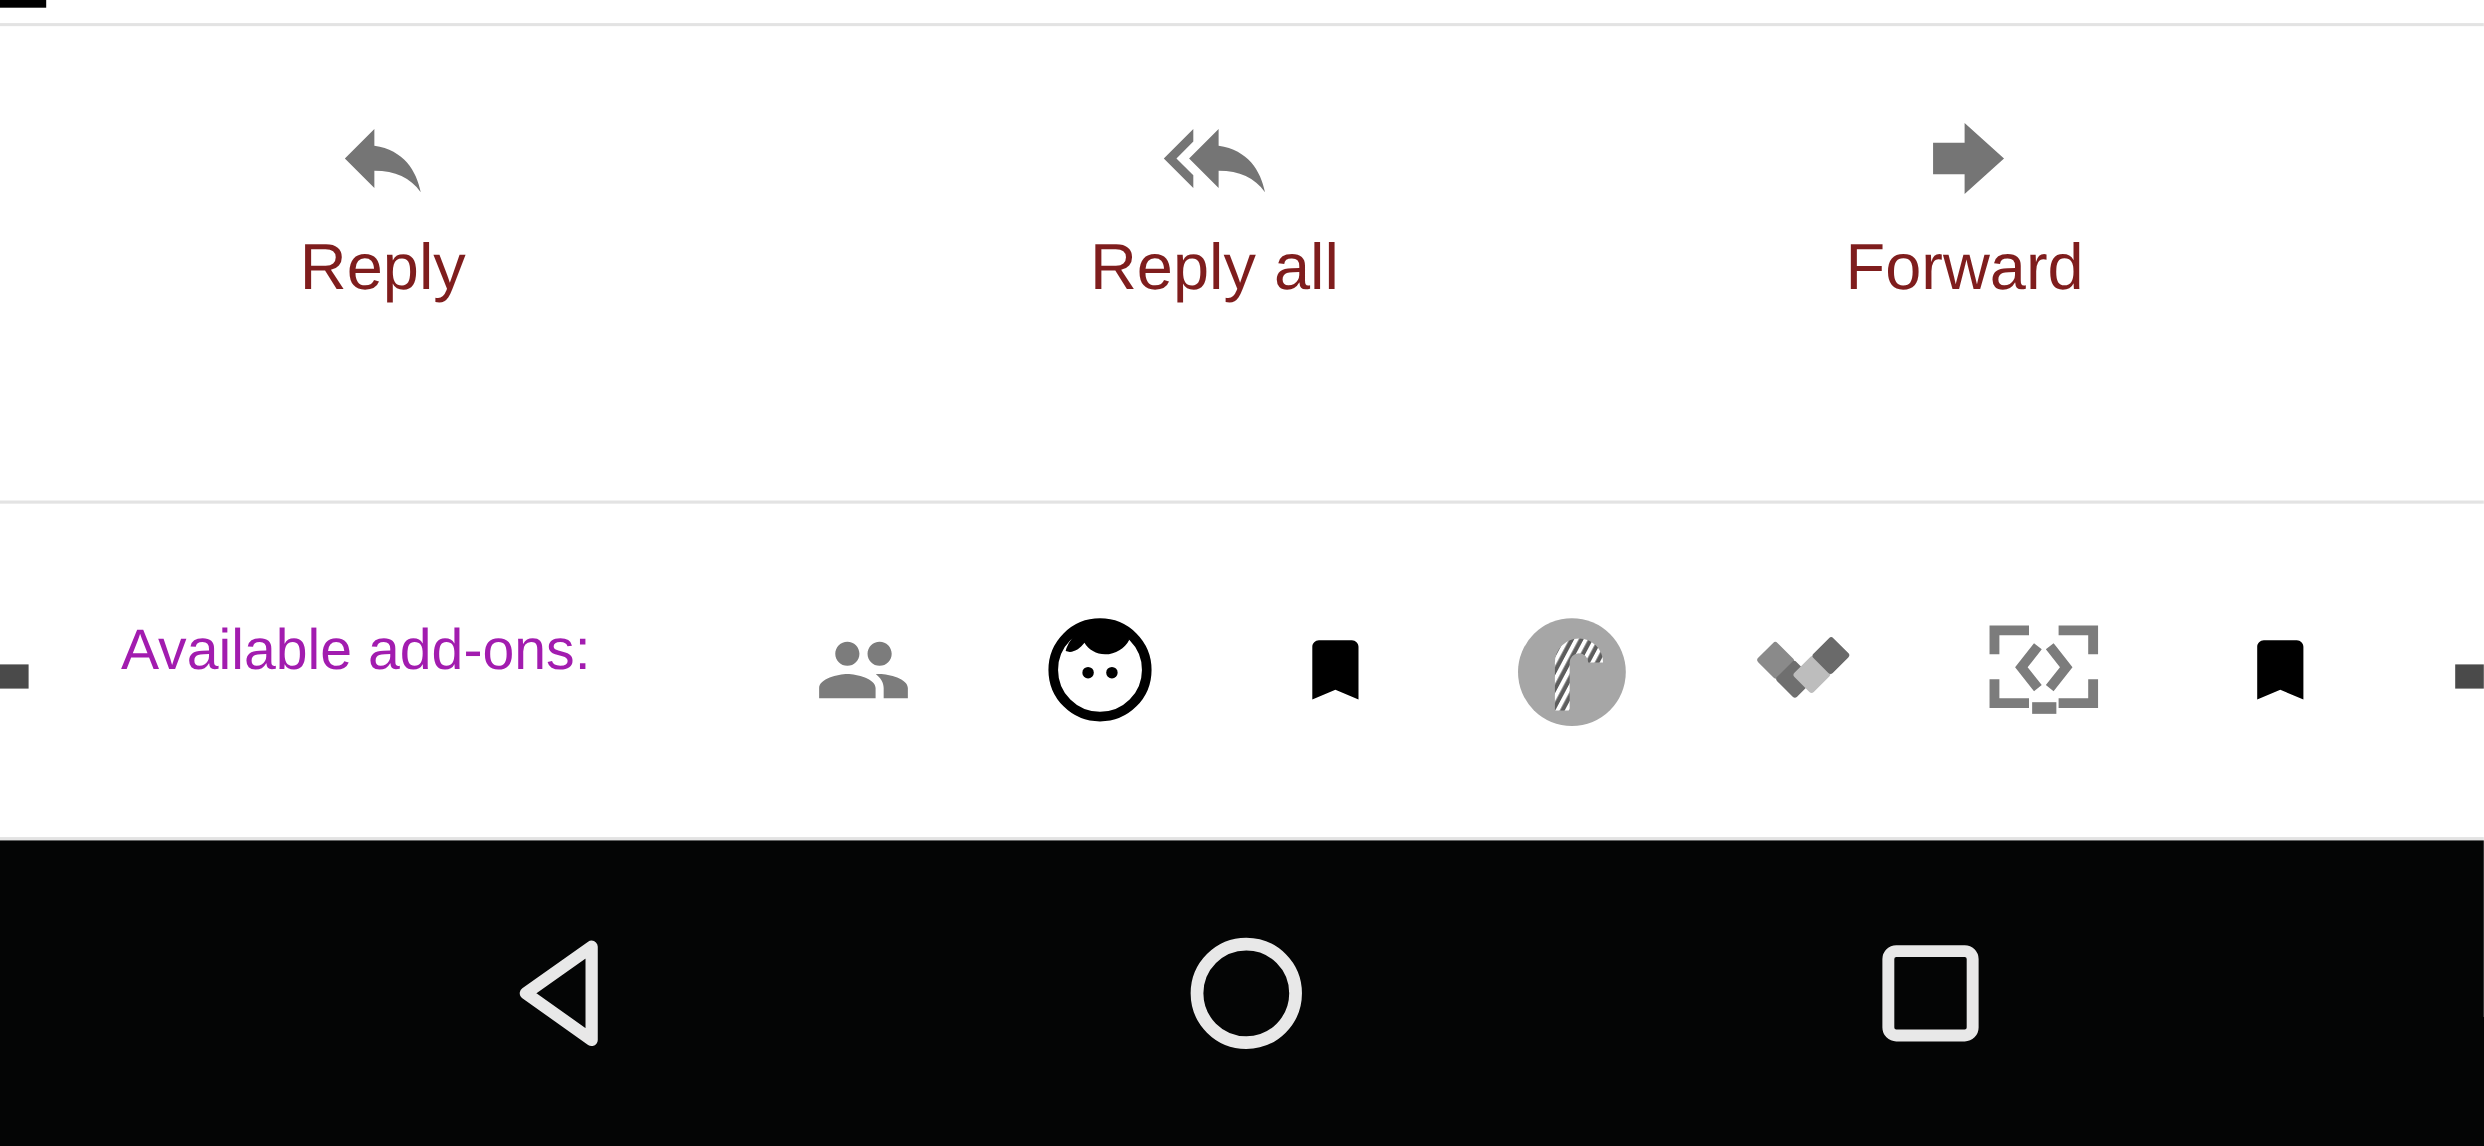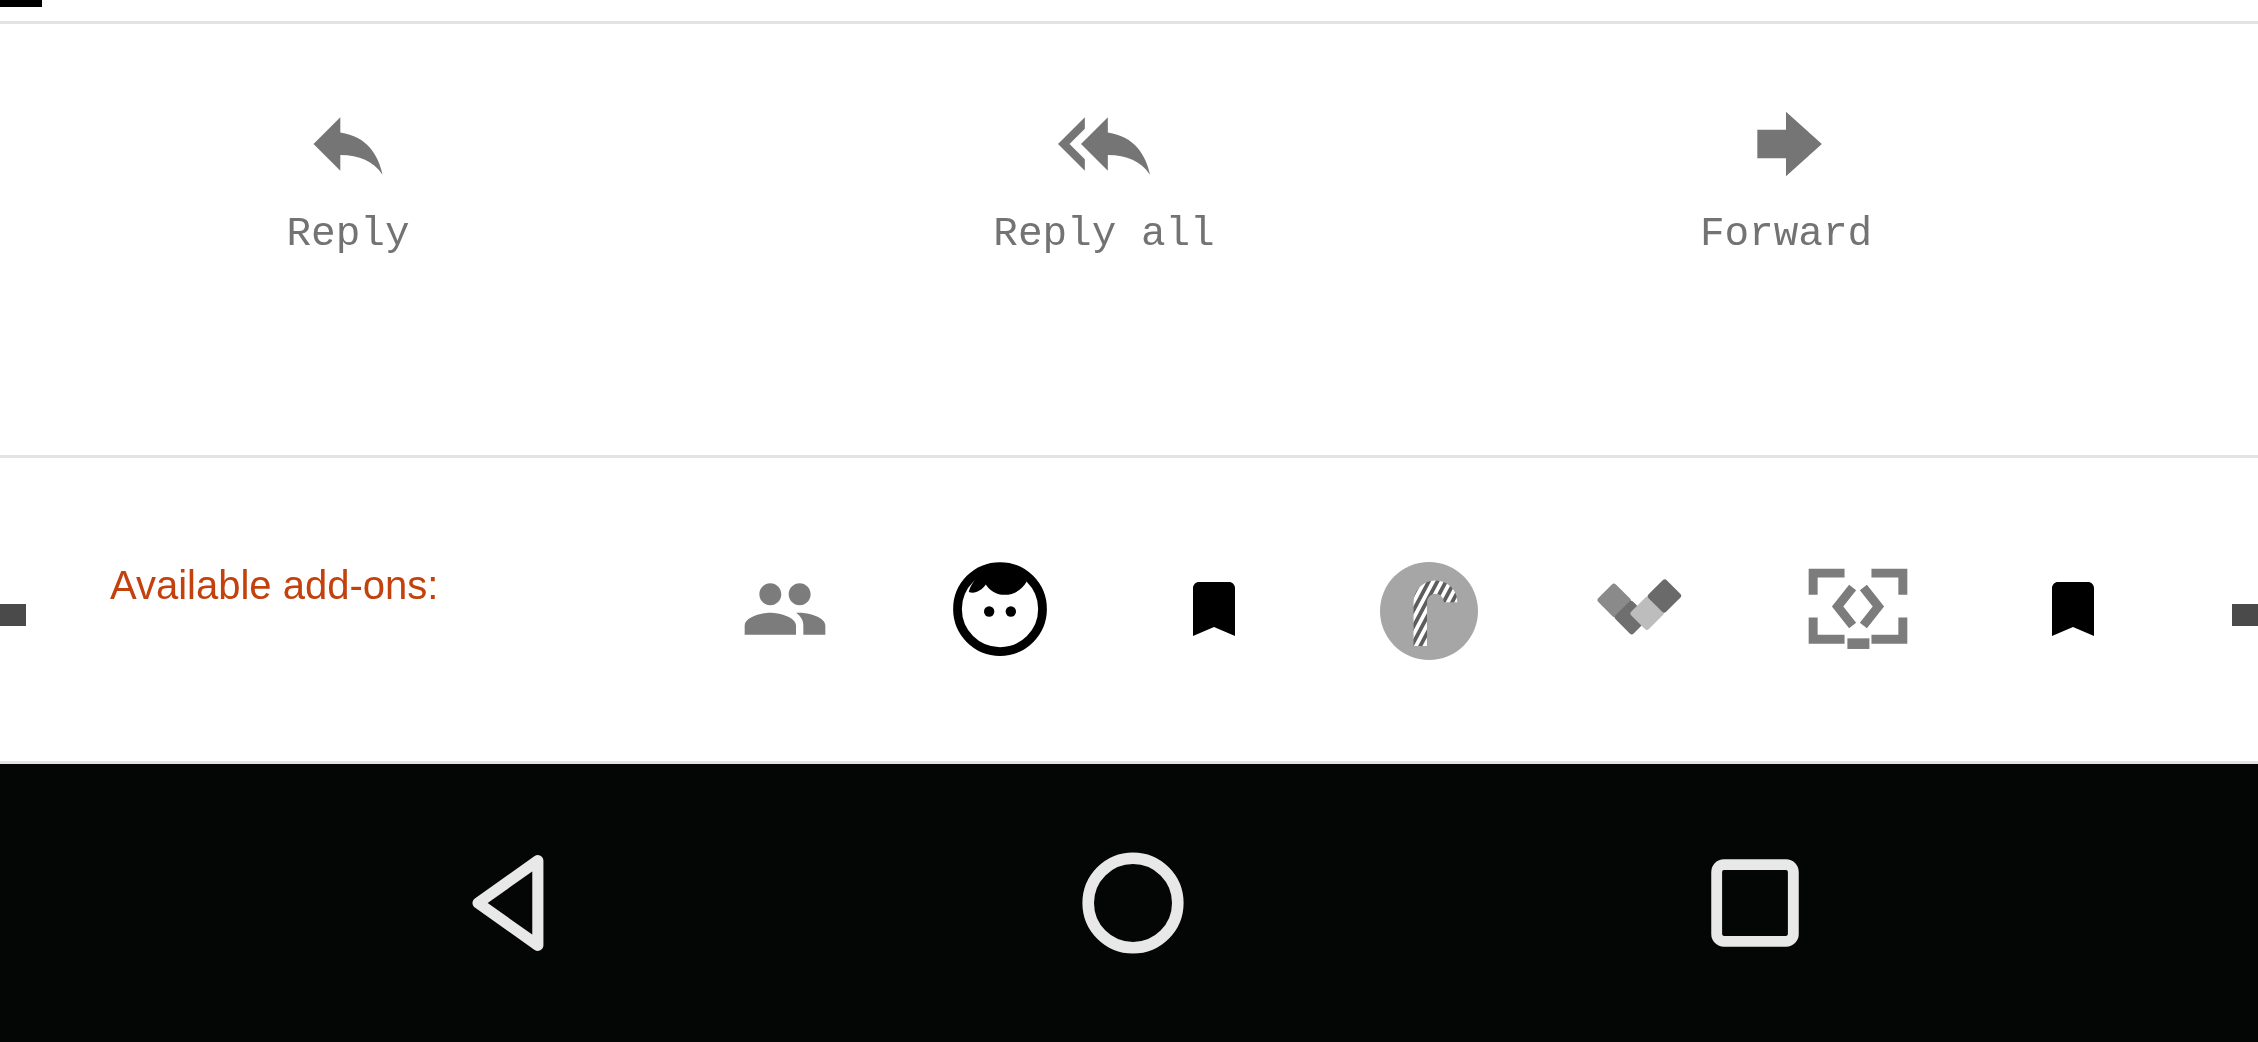--- a/index.html
+++ b/index.html
@@ -62,46 +62,46 @@
   }
   .action-col .glyph {
     margin-top: 72px;
     height: 96px;
     display: flex;
     align-items: center;
     justify-content: center;
   }
   .action-col .caption {
     margin-top: 22px;
-    font-size: 41px;
+    font-size: 59px;
     line-height: 1;
-    color: #737373;
+    color: #7f1d1d;
     white-space: nowrap;
-    font-family: Liberation Mono, monospace;
+    font-family: Liberation Sans, sans-serif;
   }
   #action-reply     { left: 188px;  width: 320px; }
   #action-reply-all { left: 894px;  width: 420px; }
   #action-forward   { left: 1596px; width: 380px; }
 
   
   #addons-bar {
     position: absolute;
     top: 458px;
     left: 0;
     width: 2258px;
     height: 303px;
     background: #ffffff;
   }
   #addons-label {
     position: absolute;
     left: 110px;
     top: 107px;
-    font-size: 40px;
+    font-size: 52px;
     line-height: 1;
-    color: #c2410c;
+    color: #a21caf;
     white-space: nowrap;
     font-family: "Liberation Sans", sans-serif;
   }
   .addon-icon {
     position: absolute;
     top: 103px;
     width: 112px;
     height: 100px;
     display: flex;
     align-items: center;

